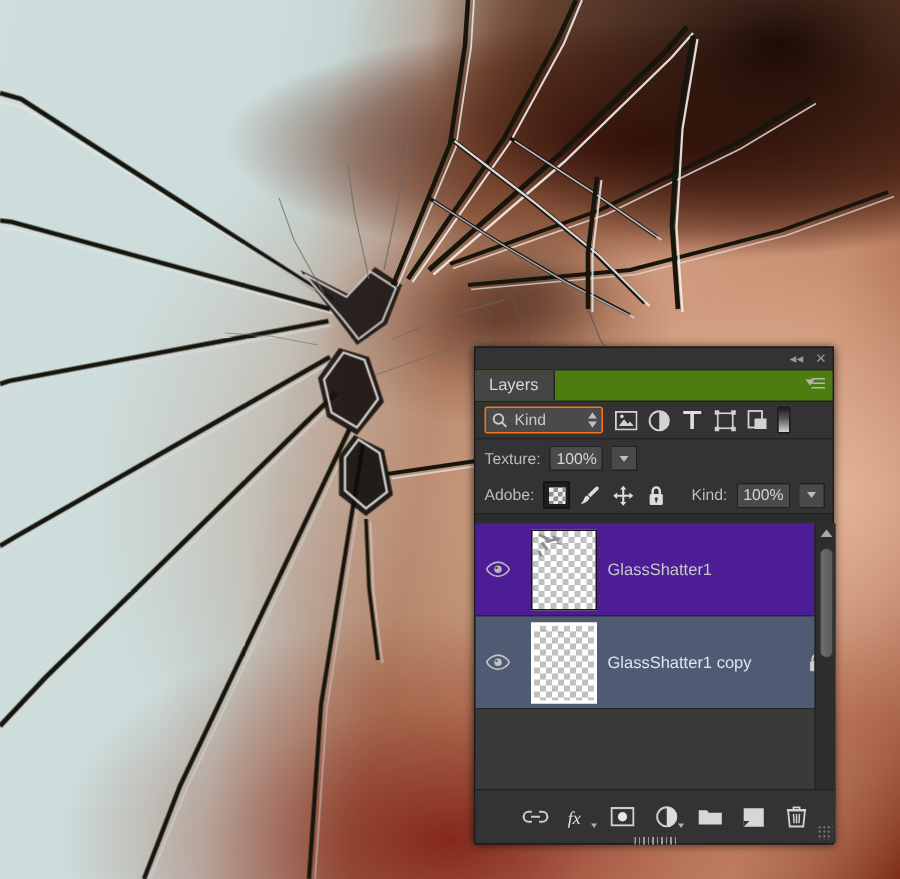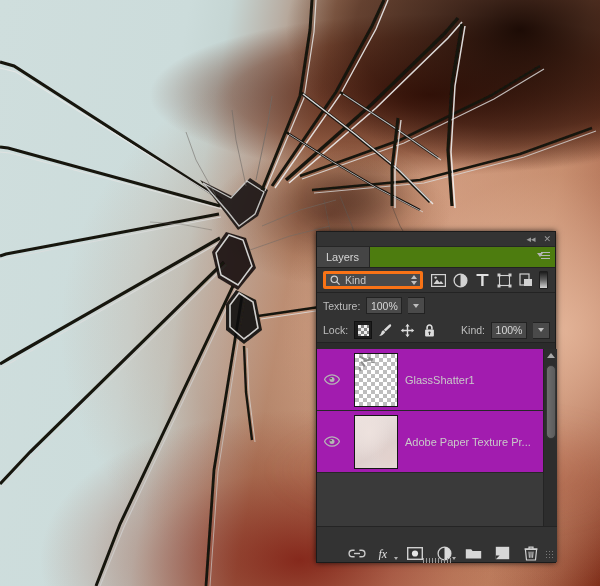--- a/index.html
+++ b/index.html
@@ -120,24 +120,24 @@
   .filter-row {
     height: 25px;
     background: #333333;
     border-bottom: 1px solid #232323;
     display: flex;
     align-items: center;
     padding: 0 3px 0 6px;
     gap: 0px;
   }
   .kind-select {
-    width: 100px;
+    width: 79px;
     height: 18px;
     background: #4a4a4a;
-    border: 3px solid #f97316;
+    border: 1px solid #f97316;
     border-radius: 2px;
     display: flex;
     align-items: center;
     padding: 0 3px 0 4px;
     gap: 4px;
     color: #c8c8c8;
     cursor: pointer;
   }
   .kind-select .lbl { flex: 1; font-size: 10.5px; }
   .stepper { display: flex; flex-direction: column; gap: 2px; }
@@ -238,21 +238,21 @@
     width: 240px;
     height: 187px;
     background: #3a3a3a;
     overflow: hidden;
   }
   .layer-row {
     position: relative;
     height: 62px;
     display: flex;
     align-items: center;
-    background: #a21caf;
+    background: #4c1d95;
     border-bottom: 1px solid #272727;
     cursor: pointer;
   }
   .layer-row.selected { background: #4f5b72; }
   .eye-cell { width: 30px; display: flex; align-items: center; justify-content: center; }
   .thumb-cell { width: 58px; display: flex; align-items: center; justify-content: center; }
   .thumb {
     width: 44px; height: 54px;
     border: 1px solid #161616;
     background-image:
@@ -316,21 +316,21 @@
 
   
   .bottom-bar {
     position: absolute;
     left: 0; bottom: 0;
     width: 240px;
     height: 36px;
     background: #333333;
     border-top: 1px solid #242424;
     display: flex;
-    align-items: flex-end;
+    align-items: center;
     justify-content: center;
     gap: 11px;
     padding-left: 14px;
   }
   .bb { width: 18px; height: 18px; display: flex; align-items: center; justify-content: center; cursor: pointer; position: relative; }
   .bb .caret {
     position: absolute; right: -3px; bottom: 2px;
     width: 0; height: 0;
     border-left: 2.5px solid transparent;
     border-right: 2.5px solid transparent;
@@ -527,21 +527,21 @@
 
     <div class="blend-row">
       <span class="mini-label">Texture:</span>
       <span class="num-field">100%</span>
       <span class="num-arrow">
           <span class="tri"></span>
         </span>
     </div>
 
     <div class="lock-row">
-      <span class="mini-label">Lock:</span>
+      <span class="mini-label">Adobe:</span>
       <div class="lock-icons">
         <span class="lk active">
           <span class="checker-sq"></span>
         </span>
         <span class="lk">
           <svg width="15" height="15" viewBox="0 0 15 15">
             <path d="M12.8,1.6 C13.4,2.2 13.3,3 12.6,3.7 L7.6,8.5 L5.8,6.8 L10.8,2 C11.5,1.3 12.2,1 12.8,1.6 Z" fill="#dcdcdc"></path>
             <path d="M5.4,7.3 L7.2,9 C6.6,10.2 5.3,11.6 3.6,12.4 C2.6,12.9 1.6,13 1.2,12.6 C2.4,12 3,10.6 3.4,9.4 C3.8,8.3 4.6,7.6 5.4,7.3 Z" fill="#dcdcdc"></path>
           </svg>
         </span>
@@ -583,35 +583,45 @@
             <i class="shard" style="left:5px;top:9px;width:6px;height:2px;transform:rotate(52deg);"></i>
             <i class="shard" style="left:13px;top:4px;width:5px;height:2px;transform:rotate(40deg);"></i>
             <i class="shard" style="left:3px;top:14px;width:4px;height:2px;transform:rotate(70deg);"></i>
             <i class="shard" style="left:16px;top:8px;width:4px;height:1px;transform:rotate(10deg);"></i>
           </span>
         </span>
         <span class="layer-name">GlassShatter1</span>
         <span class="lock-badge"></span>
       </div>
 
-
-      <div class="layer-row">
+      <div class="layer-row selected">
         <span class="eye-cell">
           <svg width="16" height="11" viewBox="0 0 16 11">
-            <path d="M8,0.8 C12,0.8 15,4 15.4,5.5 C15,7 12,10.2 8,10.2 C4,10.2 1,7 0.6,5.5 C1,4 4,0.8 8,0.8 Z" fill="none" stroke="#b6b6b6" stroke-width="1.2"></path>
-            <circle cx="8" cy="5.5" r="2.5" fill="#b6b6b6"></circle>
-            <circle cx="7" cy="4.6" r="0.8" fill="#3a3a3a"></circle>
+            <path d="M8,0.8 C12,0.8 15,4 15.4,5.5 C15,7 12,10.2 8,10.2 C4,10.2 1,7 0.6,5.5 C1,4 4,0.8 8,0.8 Z" fill="none" stroke="#c2c2c2" stroke-width="1.2"></path>
+            <circle cx="8" cy="5.5" r="2.5" fill="#c2c2c2"></circle>
+            <circle cx="7" cy="4.6" r="0.8" fill="#4f5b72"></circle>
           </svg>
         </span>
         <span class="thumb-cell">
-          <span class="thumb paper"></span>
-        </span>
-        <span class="layer-name">Adobe Paper Texture Pr...</span>
-        <span class="lock-badge"></span>
-      </div>
+          <span class="thumb selected-thumb">
+            <i class="shard" style="left:5px;top:3px;width:4px;height:1px;opacity:.45;"></i>
+            <i class="shard" style="left:16px;top:4px;width:3px;height:1px;opacity:.45;"></i>
+          </span>
+        </span>
+        <span class="layer-name">GlassShatter1 copy</span>
+        <span class="lock-badge">
+          <svg width="12" height="14" viewBox="0 0 12 14">
+            <path d="M3,6 L3,4.2 C3,2.5 4.2,1.2 6,1.2 C7.8,1.2 9,2.5 9,4.2 L9,6 L7.7,6 L7.7,4.2 C7.7,3.2 7,2.5 6,2.5 C5,2.5 4.3,3.2 4.3,4.2 L4.3,6 Z" fill="#c9cdd6"></path>
+            <rect x="2" y="5.9" width="8" height="6.6" rx="0.8" fill="#c9cdd6"></rect>
+            <circle cx="6" cy="8.7" r="1" fill="#4f5b72"></circle>
+            <rect x="5.6" y="8.7" width="0.9" height="2.1" fill="#4f5b72"></rect>
+          </svg>
+        </span>
+      </div>
+
 
       <div class="list-scroll">
         <div class="sb-arrow">
             <span class="up"></span>
           </div>
         <div class="sb-thumb"></div>
         <div class="sb-arrow" style="position:absolute;bottom:0;left:0;width:14px;">
             <span class="dn"></span>
           </div>
       </div>

